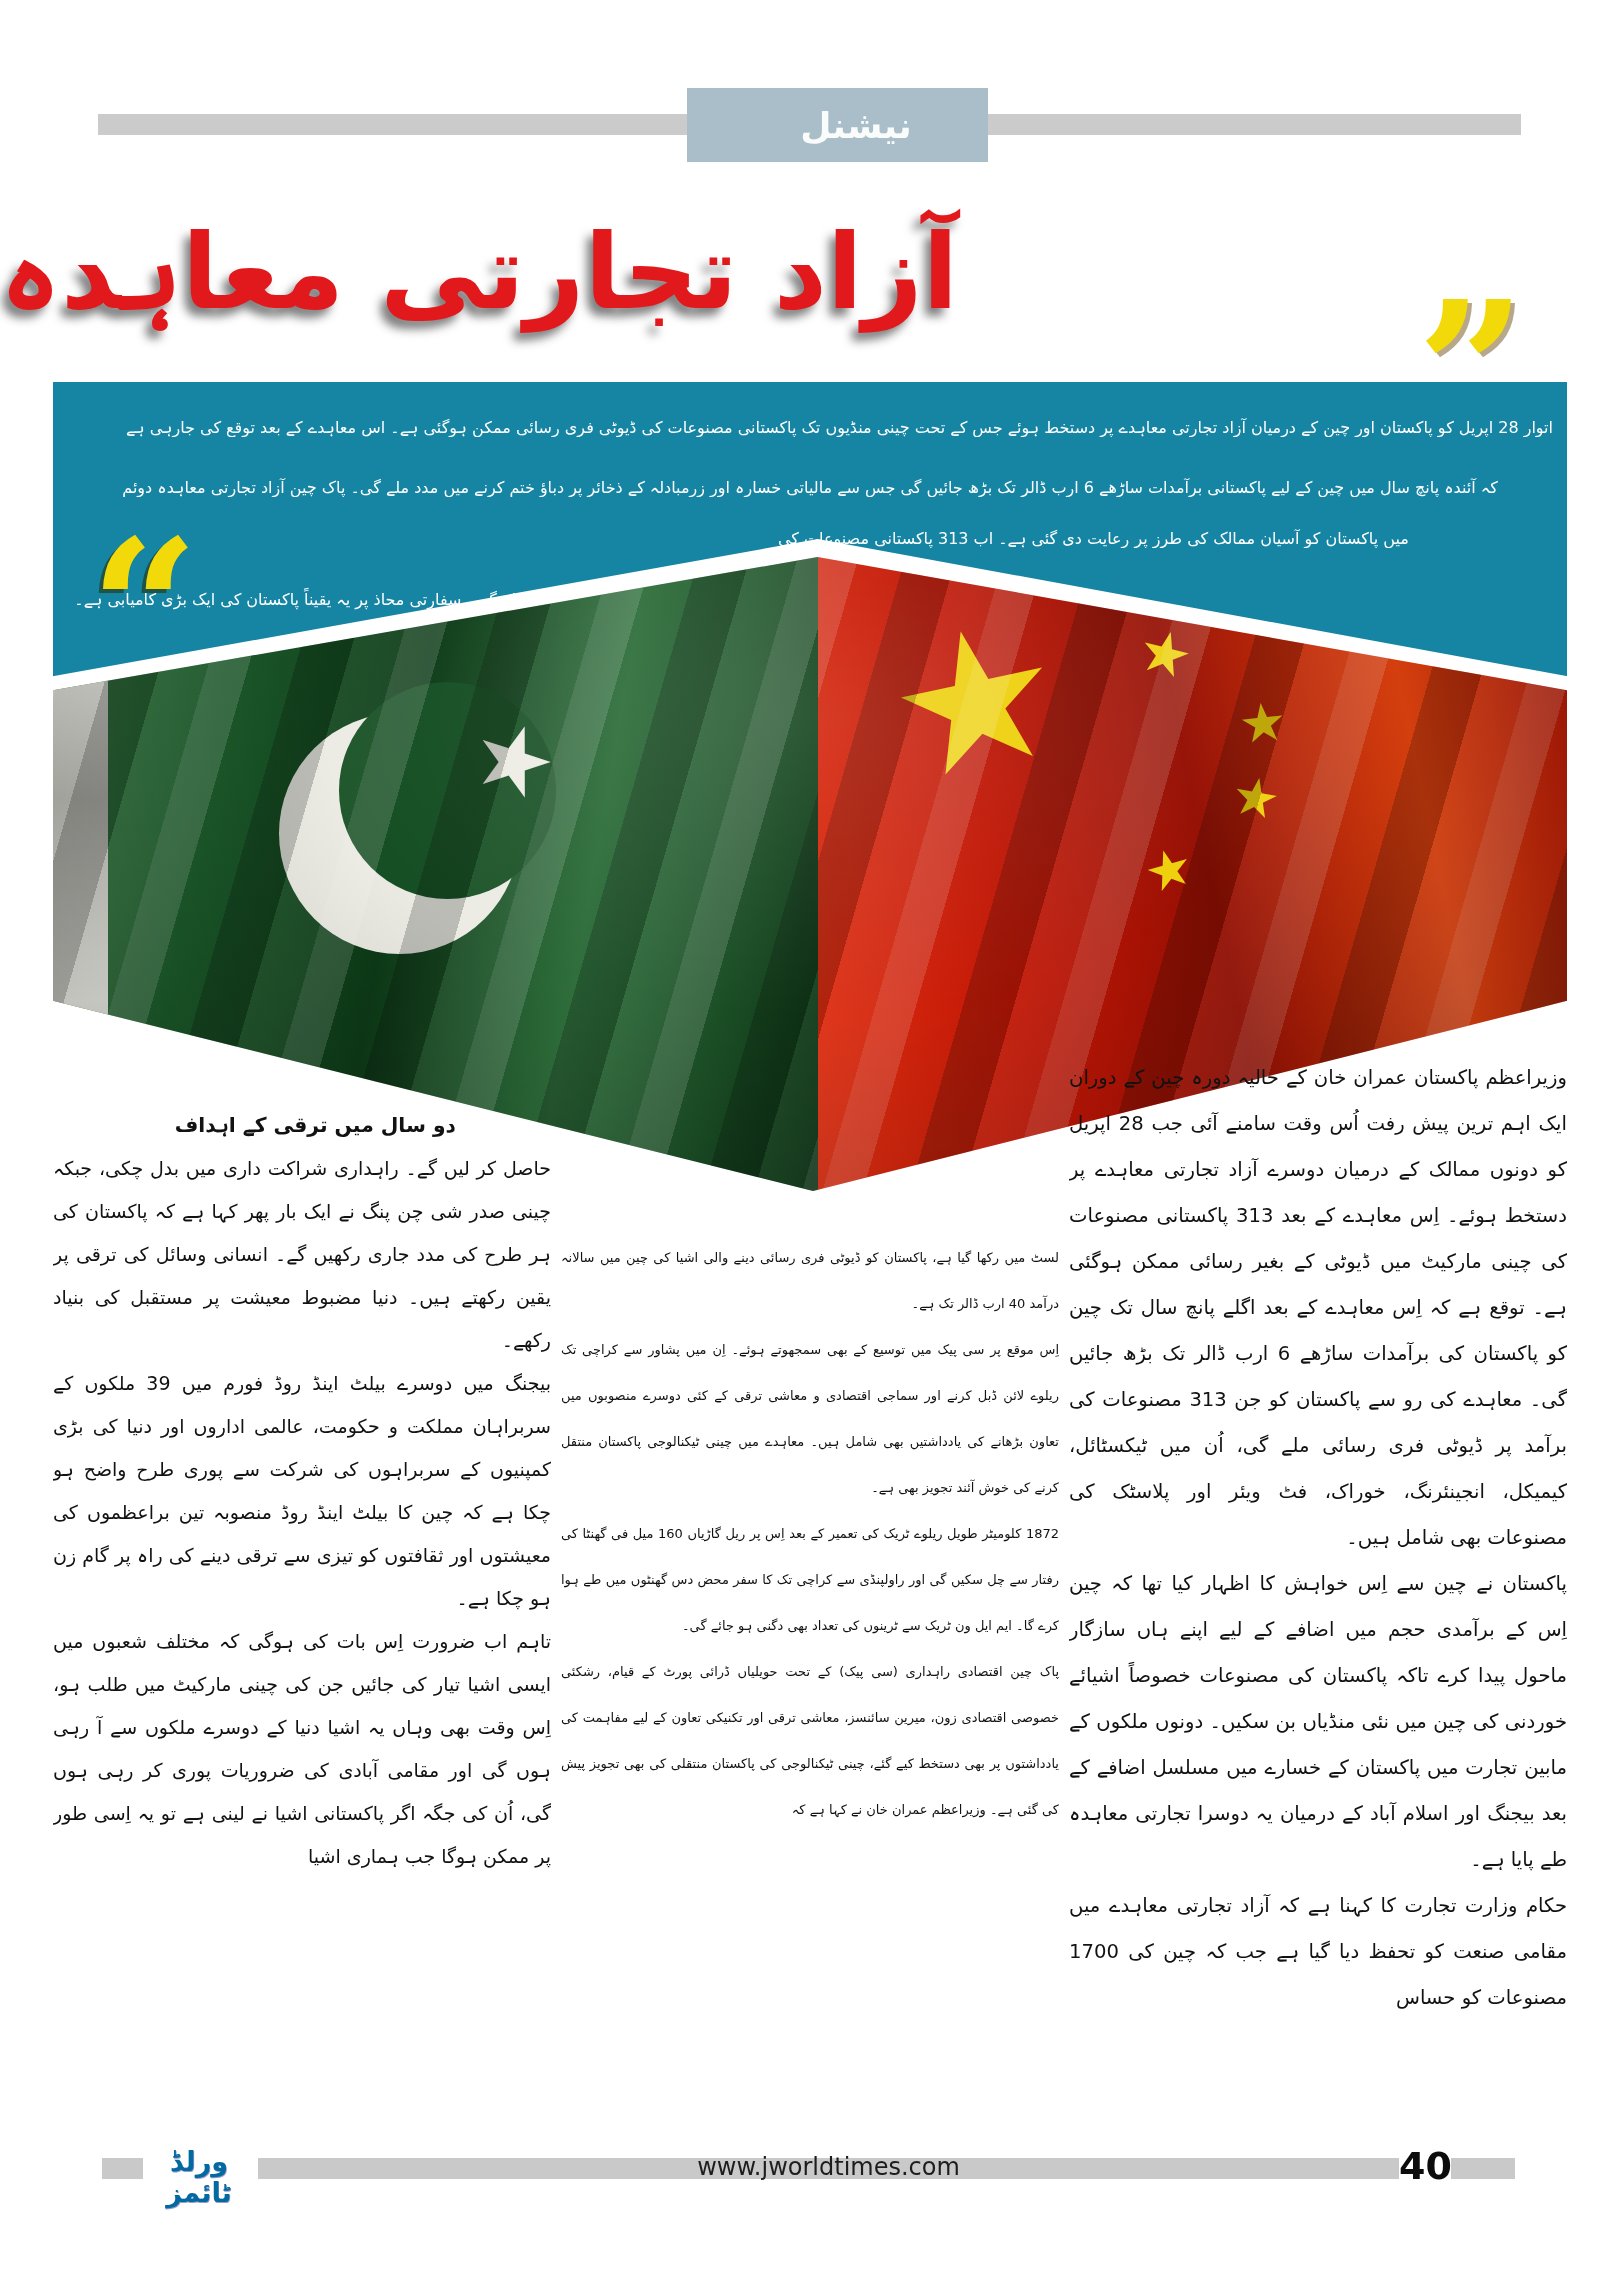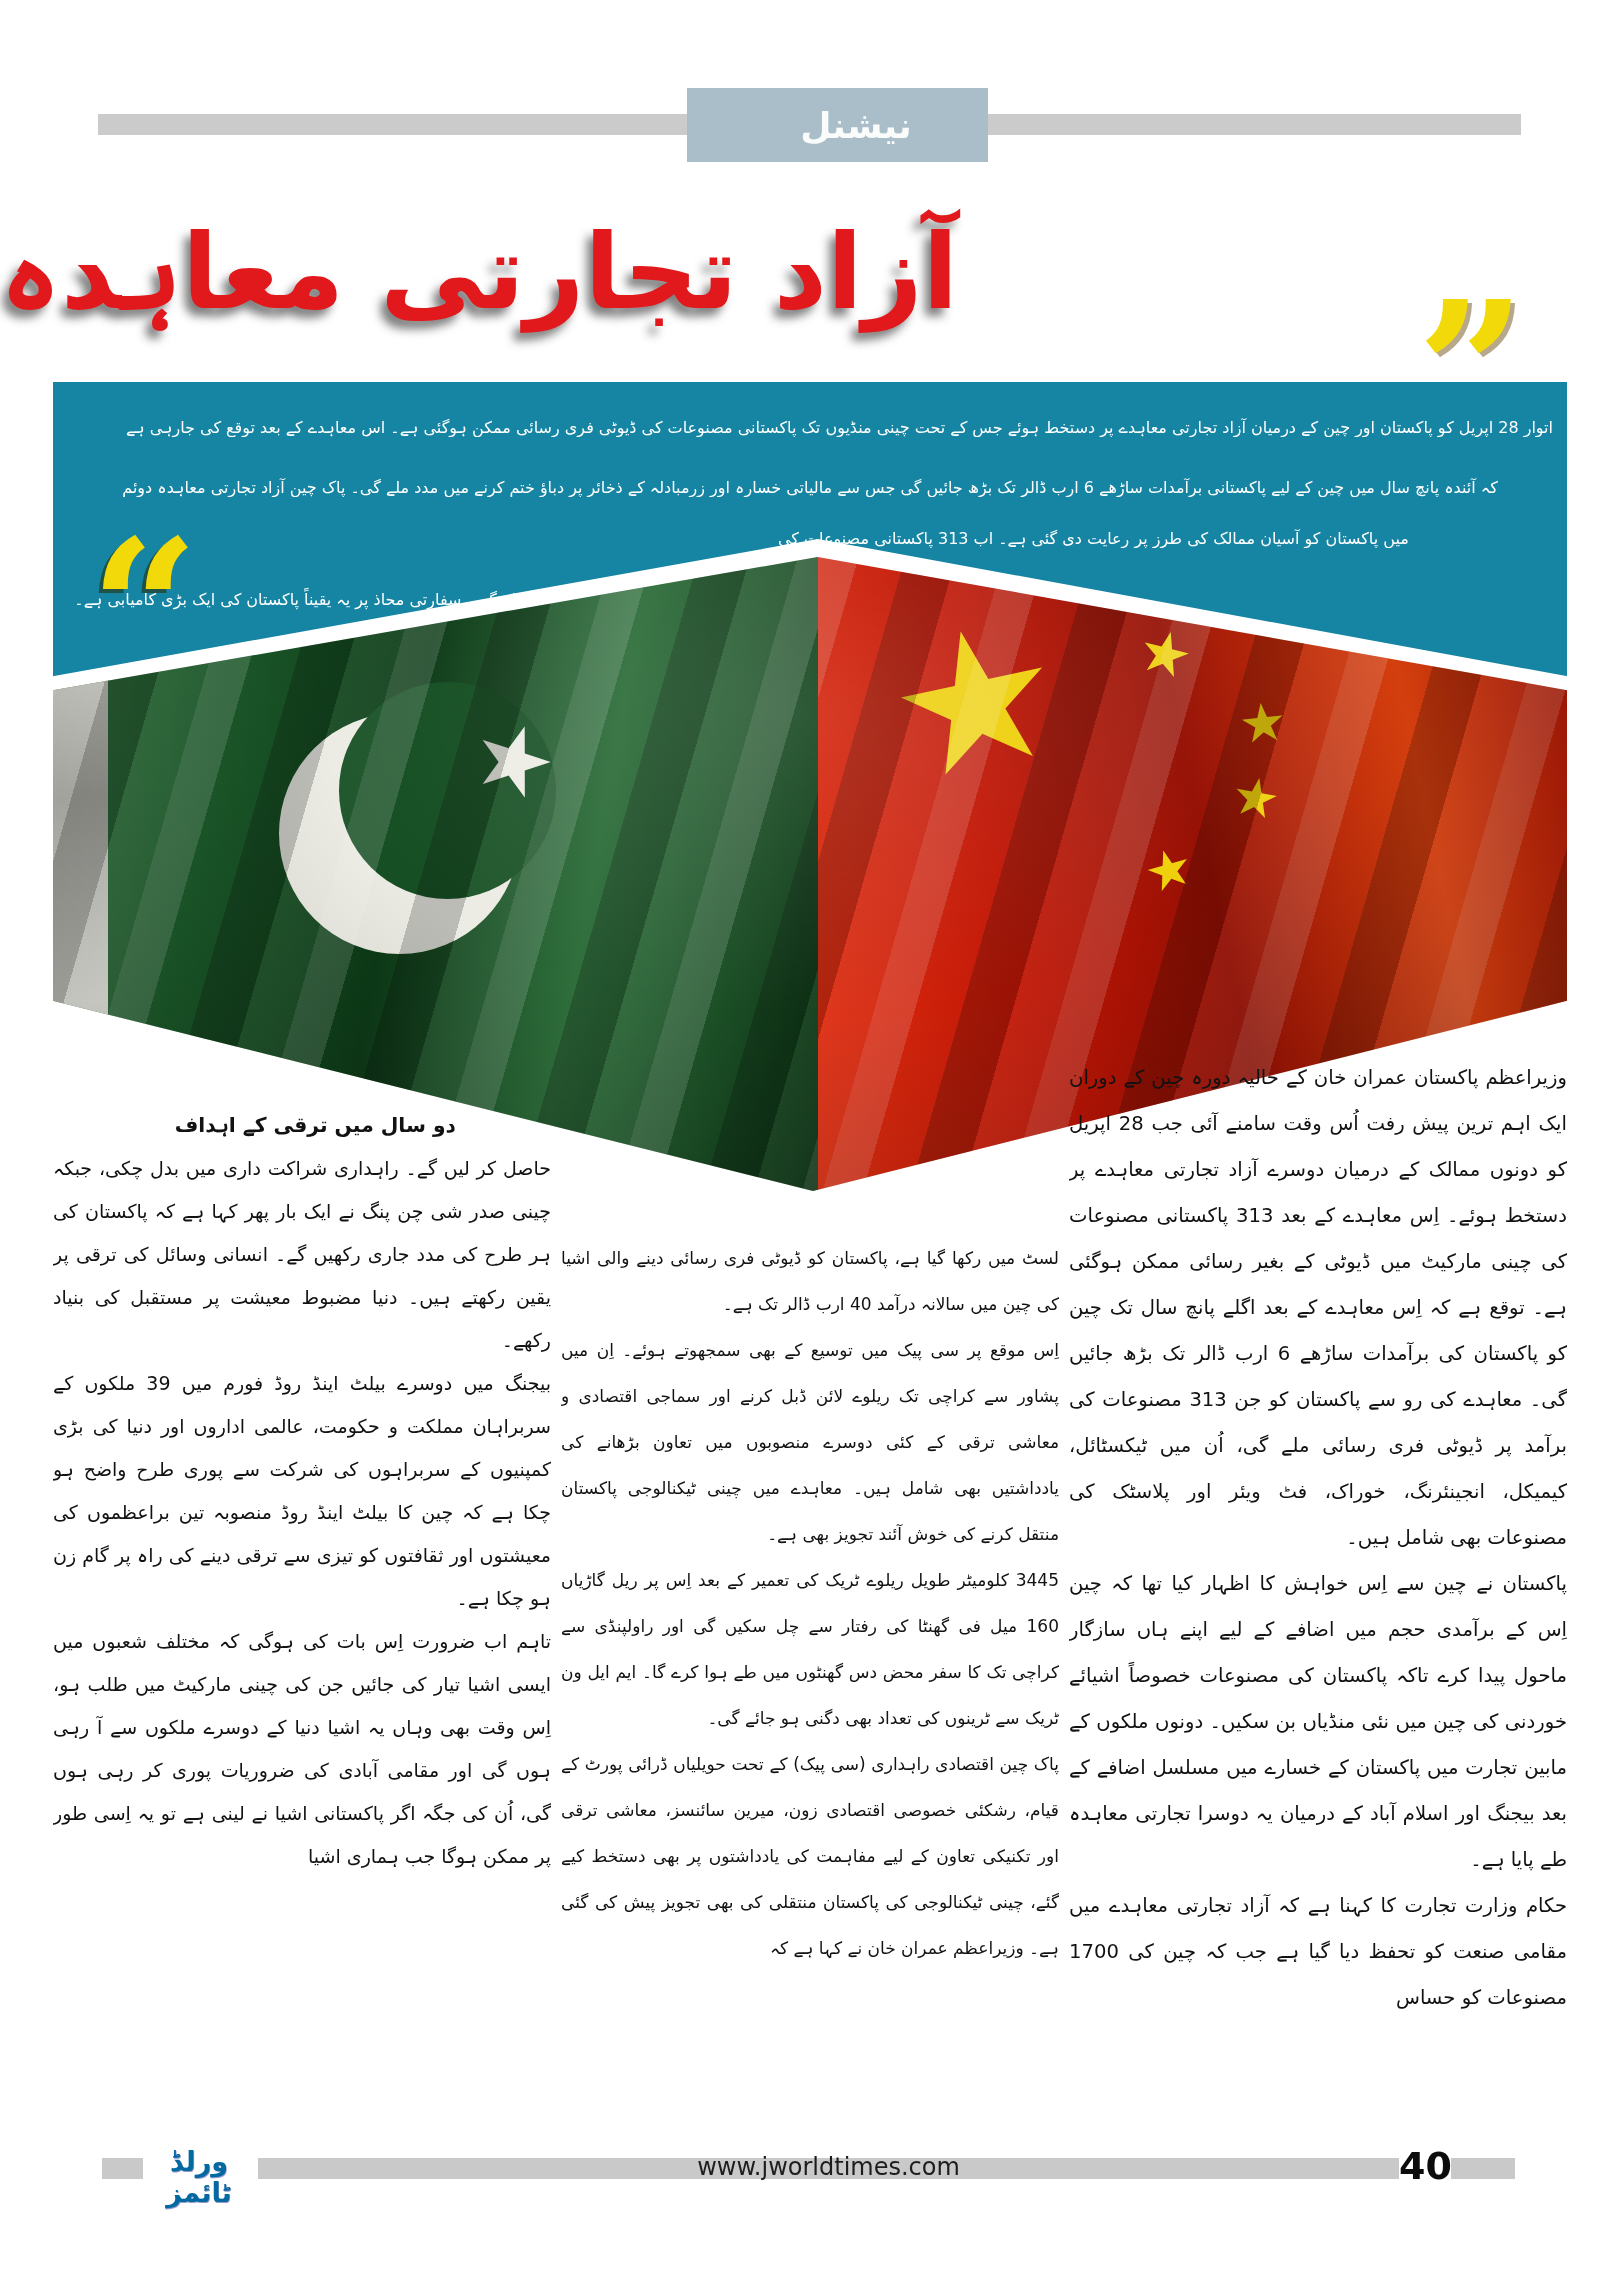--- a/index.html
+++ b/index.html
@@ -59,21 +59,21 @@
   .sheen{position:absolute;left:0;top:0;width:100%;height:100%;
        background:repeating-linear-gradient(106deg,rgba(255,255,255,0.14) 0 39px,rgba(255,255,255,0) 39px 84px,
                   rgba(0,0,0,0.20) 84px 133px,rgba(255,255,255,0.05) 133px 179px);}
   .vign{position:absolute;left:0;top:0;width:100%;height:100%;
        background:radial-gradient(ellipse at 50% 25%,rgba(255,255,255,0.10) 0%,rgba(0,0,0,0) 45%,rgba(0,0,0,0.25) 100%);}
 
   
   .col{position:absolute;width:498px;direction:rtl;text-align:justify;color:#121212;overflow:hidden;}
   .col p{margin:0;}
   .col-right{left:1069px;top:1055px;height:1097px;font-size:19.6px;line-height:46px;}
-  .col-mid{left:561px;top:1235px;height:915px;font-size:17px;line-height:46px;}
+  .col-mid{left:561px;top:1235px;height:915px;font-size:13px;line-height:46px;}
   .col-left{left:53px;top:1104px;height:1048px;font-size:19px;line-height:43px;}
   .col-heading{font-weight:bold;padding-right:95px;font-size:20.3px;}
 
   
   .f-seg{position:absolute;top:2158px;height:21px;background:#c9c9c9;}
   .f-seg1{left:102px;width:41px;}
   .f-bar{left:258px;width:1141px;}
   .f-seg2{left:1451px;width:64px;}
   .f-logo{position:absolute;left:140px;top:2146px;width:118px;text-align:center;direction:rtl;
           color:#0369a1;font-weight:bold;font-size:27px;text-shadow:0.7px 0.7px 0 #9a9ac9;}
@@ -124,21 +124,21 @@
 
   <div class="col col-right">
     <p>وزیراعظم پاکستان عمران خان کے حالیہ دورہ چین کے دوران ایک اہم ترین پیش رفت اُس وقت سامنے آئی جب 28 اپریل کو دونوں ممالک کے درمیان دوسرے آزاد تجارتی معاہدے پر دستخط ہوئے۔ اِس معاہدے کے بعد 313 پاکستانی مصنوعات کی چینی مارکیٹ میں ڈیوٹی کے بغیر رسائی ممکن ہوگئی ہے۔ توقع ہے کہ اِس معاہدے کے بعد اگلے پانچ سال تک چین کو پاکستان کی برآمدات ساڑھے 6 ارب ڈالر تک بڑھ جائیں گی۔ معاہدے کی رو سے پاکستان کو جن 313 مصنوعات کی برآمد پر ڈیوٹی فری رسائی ملے گی، اُن میں ٹیکسٹائل، کیمیکل، انجینئرنگ، خوراک، فٹ ویئر اور پلاسٹک کی مصنوعات بھی شامل ہیں۔</p>
     <p>پاکستان نے چین سے اِس خواہش کا اظہار کیا تھا کہ چین اِس کے برآمدی حجم میں اضافے کے لیے اپنے ہاں سازگار ماحول پیدا کرے تاکہ پاکستان کی مصنوعات خصوصاً اشیائے خوردنی کی چین میں نئی منڈیاں بن سکیں۔ دونوں ملکوں کے مابین تجارت میں پاکستان کے خسارے میں مسلسل اضافے کے بعد بیجنگ اور اسلام آباد کے درمیان یہ دوسرا تجارتی معاہدہ طے پایا ہے۔</p>
     <p>حکام وزارت تجارت کا کہنا ہے کہ آزاد تجارتی معاہدے میں مقامی صنعت کو تحفظ دیا گیا ہے جب کہ چین کی 1700 مصنوعات کو حساس</p>
   </div>
 
   <div class="col col-mid">
     <p>لسٹ میں رکھا گیا ہے، پاکستان کو ڈیوٹی فری رسائی دینے والی اشیا کی چین میں سالانہ درآمد 40 ارب ڈالر تک ہے۔</p>
     <p>اِس موقع پر سی پیک میں توسیع کے بھی سمجھوتے ہوئے۔ اِن میں پشاور سے کراچی تک ریلوے لائن ڈبل کرنے اور سماجی اقتصادی و معاشی ترقی کے کئی دوسرے منصوبوں میں تعاون بڑھانے کی یادداشتیں بھی شامل ہیں۔ معاہدے میں چینی ٹیکنالوجی پاکستان منتقل کرنے کی خوش آئند تجویز بھی ہے۔</p>
-    <p>3445 کلومیٹر طویل ریلوے ٹریک کی تعمیر کے بعد اِس پر ریل گاڑیاں 160 میل فی گھنٹا کی رفتار سے چل سکیں گی اور راولپنڈی سے کراچی تک کا سفر محض دس گھنٹوں میں طے ہوا کرے گا۔ ایم ایل ون ٹریک سے ٹرینوں کی تعداد بھی دگنی ہو جائے گی۔</p>
+    <p>1872 کلومیٹر طویل ریلوے ٹریک کی تعمیر کے بعد اِس پر ریل گاڑیاں 160 میل فی گھنٹا کی رفتار سے چل سکیں گی اور راولپنڈی سے کراچی تک کا سفر محض دس گھنٹوں میں طے ہوا کرے گا۔ ایم ایل ون ٹریک سے ٹرینوں کی تعداد بھی دگنی ہو جائے گی۔</p>
     <p>پاک چین اقتصادی راہداری (سی پیک) کے تحت حویلیاں ڈرائی پورٹ کے قیام، رشکئی خصوصی اقتصادی زون، میرین سائنسز، معاشی ترقی اور تکنیکی تعاون کے لیے مفاہمت کی یادداشتوں پر بھی دستخط کیے گئے، چینی ٹیکنالوجی کی پاکستان منتقلی کی بھی تجویز پیش کی گئی ہے۔ وزیراعظم عمران خان نے کہا ہے کہ</p>
   </div>
 
   <div class="col col-left">
     <p class="col-heading">دو سال میں ترقی کے اہداف</p>
     <p>حاصل کر لیں گے۔ راہداری شراکت داری میں بدل چکی، جبکہ چینی صدر شی چن پنگ نے ایک بار پھر کہا ہے کہ پاکستان کی ہر طرح کی مدد جاری رکھیں گے۔ انسانی وسائل کی ترقی پر یقین رکھتے ہیں۔ دنیا مضبوط معیشت پر مستقبل کی بنیاد رکھے۔</p>
     <p>بیجنگ میں دوسرے بیلٹ اینڈ روڈ فورم میں 39 ملکوں کے سربراہان مملکت و حکومت، عالمی اداروں اور دنیا کی بڑی کمپنیوں کے سربراہوں کی شرکت سے پوری طرح واضح ہو چکا ہے کہ چین کا بیلٹ اینڈ روڈ منصوبہ تین براعظموں کی معیشتوں اور ثقافتوں کو تیزی سے ترقی دینے کی راہ پر گام زن ہو چکا ہے۔</p>
     <p>تاہم اب ضرورت اِس بات کی ہوگی کہ مختلف شعبوں میں ایسی اشیا تیار کی جائیں جن کی چینی مارکیٹ میں طلب ہو، اِس وقت بھی وہاں یہ اشیا دنیا کے دوسرے ملکوں سے آ رہی ہوں گی اور مقامی آبادی کی ضروریات پوری کر رہی ہوں گی، اُن کی جگہ اگر پاکستانی اشیا نے لینی ہے تو یہ اِسی طور پر ممکن ہوگا جب ہماری اشیا</p>
   </div>
 

